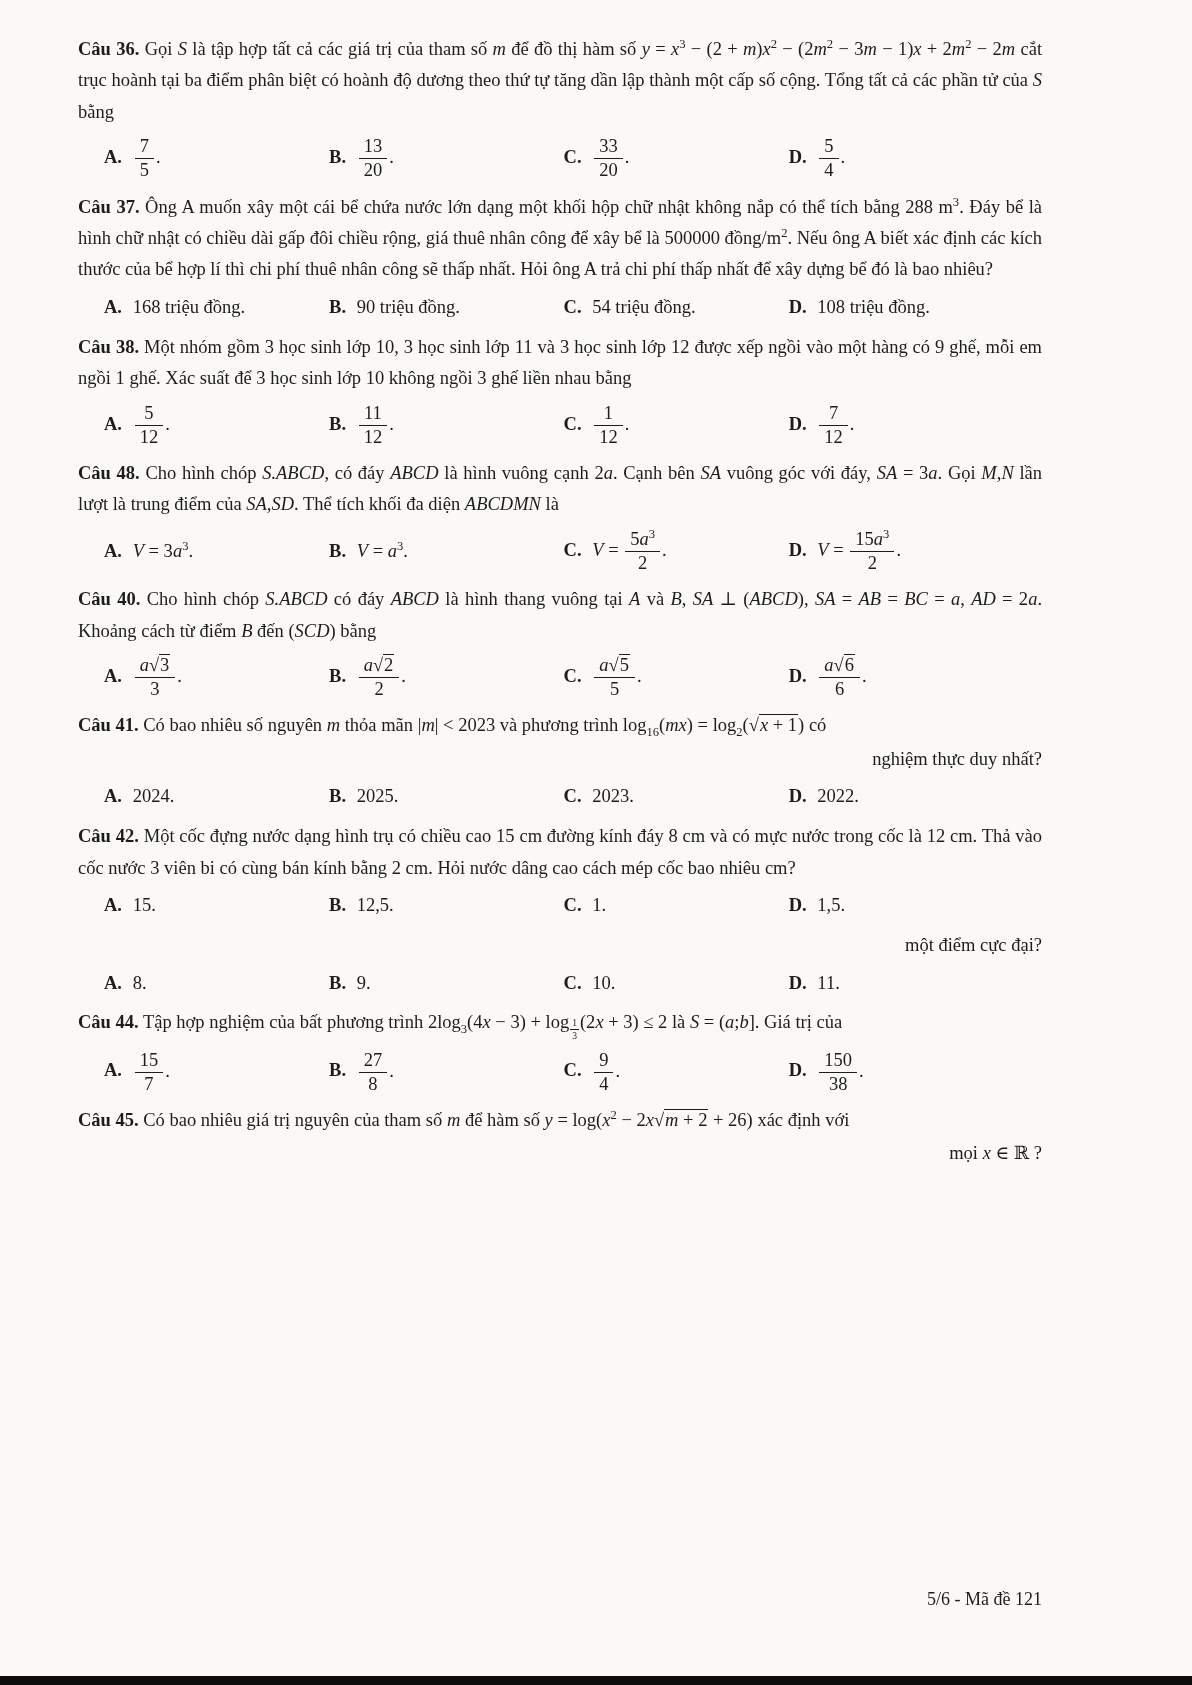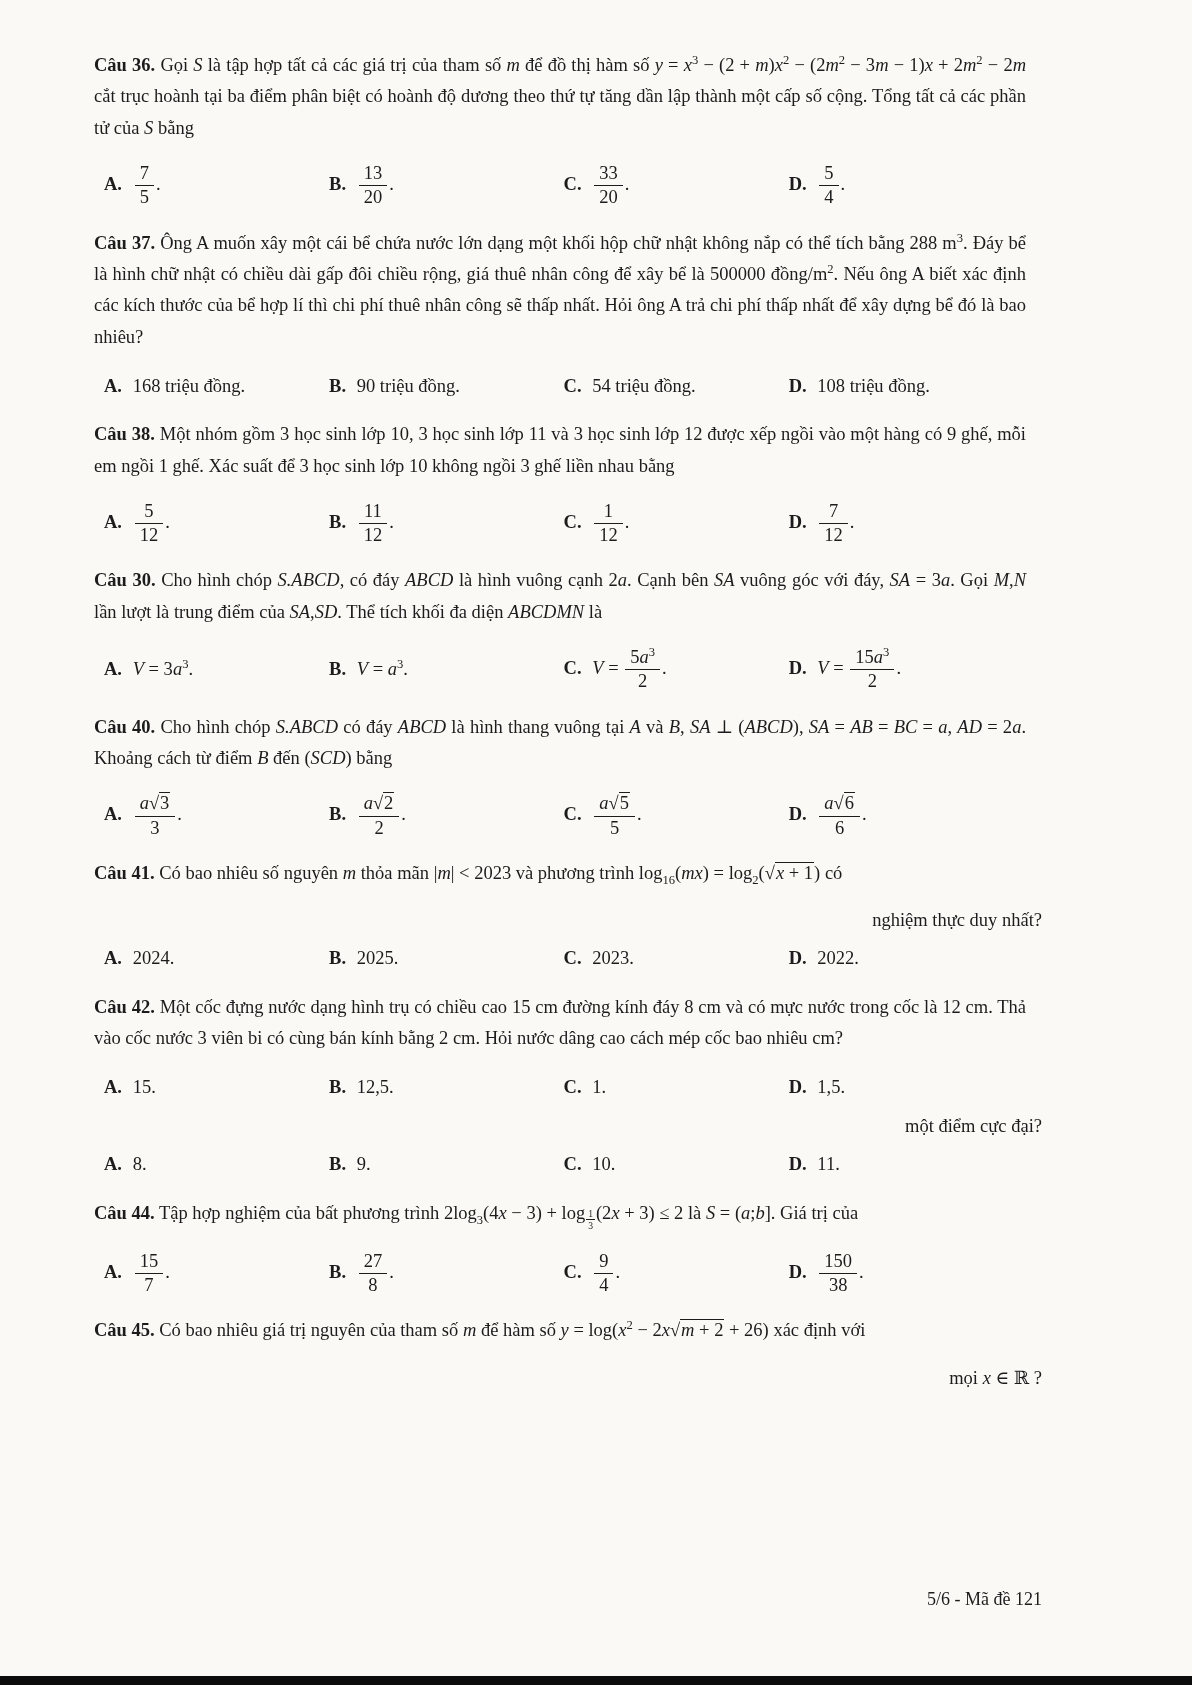--- a/index.html
+++ b/index.html
@@ -5,21 +5,21 @@
   html,body{margin:0;padding:0;}
   body{
     width:1192px;height:1685px;position:relative;
     background:#faf9f6;color:#1c1c1c;
     font-family:"Liberation Serif","DejaVu Serif",serif;
     font-size:18.5px;line-height:1.7;
     overflow:hidden;
   }
   #doc{padding:34px 150px 0 78px;}
   .question{margin-bottom:4px;}
-  .q-body{margin:16px;text-align:justify;}
+  .q-body{margin:0;text-align:justify;}
   .q-body2{margin:2px 0 0 0;text-align:right;}
   .q-label{font-weight:bold;}
   .options{
     display:grid;
     grid-template-columns:24% 25% 24% 27%;
     align-items:center;
     padding-left:26px;
     margin:5px 0 7px 0;
     min-height:34px;
   }
@@ -81,21 +81,21 @@
 
     <div class="options">
           <span class="opt"><b>A.</b> <span class="frac"><span class="fn">5</span><span class="fd">12</span></span>.</span>
           <span class="opt"><b>B.</b> <span class="frac"><span class="fn">11</span><span class="fd">12</span></span>.</span>
           <span class="opt"><b>C.</b> <span class="frac"><span class="fn">1</span><span class="fd">12</span></span>.</span>
           <span class="opt"><b>D.</b> <span class="frac"><span class="fn">7</span><span class="fd">12</span></span>.</span>
         </div>
   </div>
 
   <div class="question">
-    <p class="q-body"><b class="q-label">Câu 30.</b> <span class="q-text">Cho hình chóp <i>S.ABCD</i>, có đáy <i>ABCD</i> là hình vuông cạnh 2<i>a</i>. Cạnh bên <i>SA</i> vuông góc với đáy, <i>SA</i> = 3<i>a</i>. Gọi <i>M</i>,<i>N</i> lần lượt là trung điểm của <i>SA</i>,<i>SD</i>. Thể tích khối đa diện <i>ABCDMN</i> là</span></p>
+    <p class="q-body"><b class="q-label">Câu 48.</b> <span class="q-text">Cho hình chóp <i>S.ABCD</i>, có đáy <i>ABCD</i> là hình vuông cạnh 2<i>a</i>. Cạnh bên <i>SA</i> vuông góc với đáy, <i>SA</i> = 3<i>a</i>. Gọi <i>M</i>,<i>N</i> lần lượt là trung điểm của <i>SA</i>,<i>SD</i>. Thể tích khối đa diện <i>ABCDMN</i> là</span></p>
 
     <div class="options">
           <span class="opt"><b>A.</b> <i>V</i> = 3<i>a</i><sup>3</sup>.</span>
           <span class="opt"><b>B.</b> <i>V</i> = <i>a</i><sup>3</sup>.</span>
           <span class="opt"><b>C.</b> <i>V</i> = <span class="frac"><span class="fn">5<i>a</i><sup>3</sup></span><span class="fd">2</span></span>.</span>
           <span class="opt"><b>D.</b> <i>V</i> = <span class="frac"><span class="fn">15<i>a</i><sup>3</sup></span><span class="fd">2</span></span>.</span>
         </div>
   </div>
 
   <div class="question">

